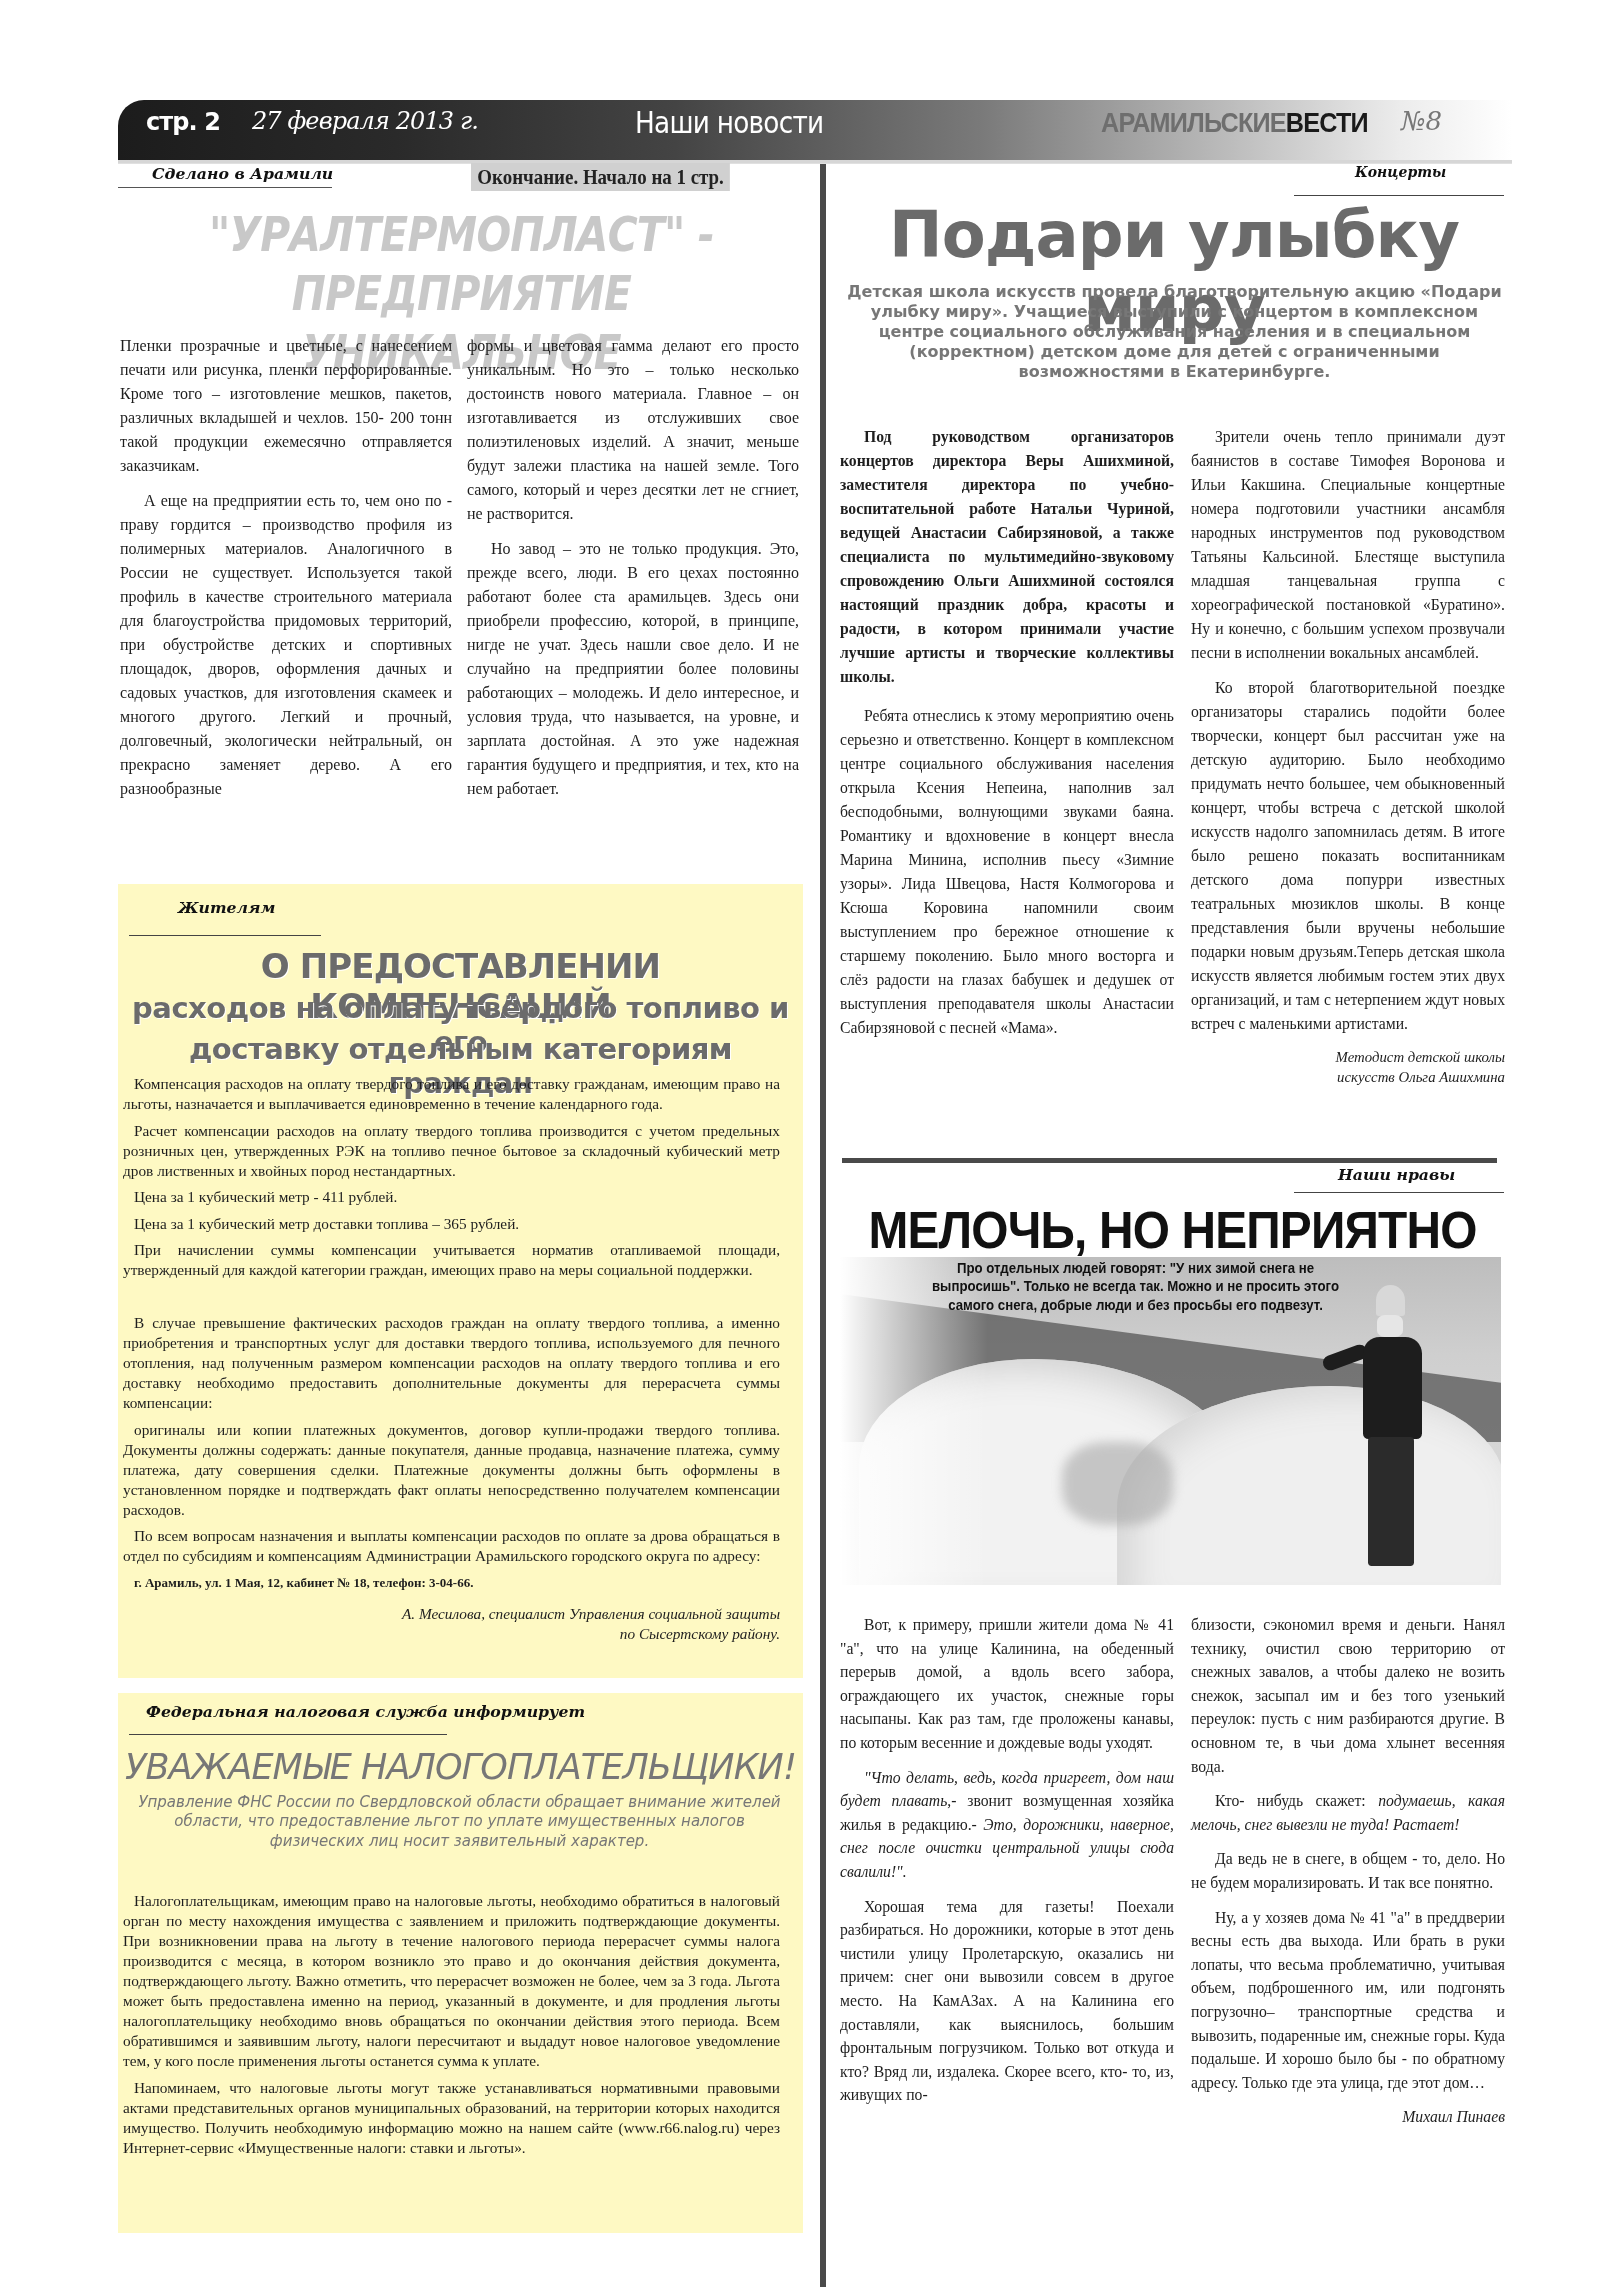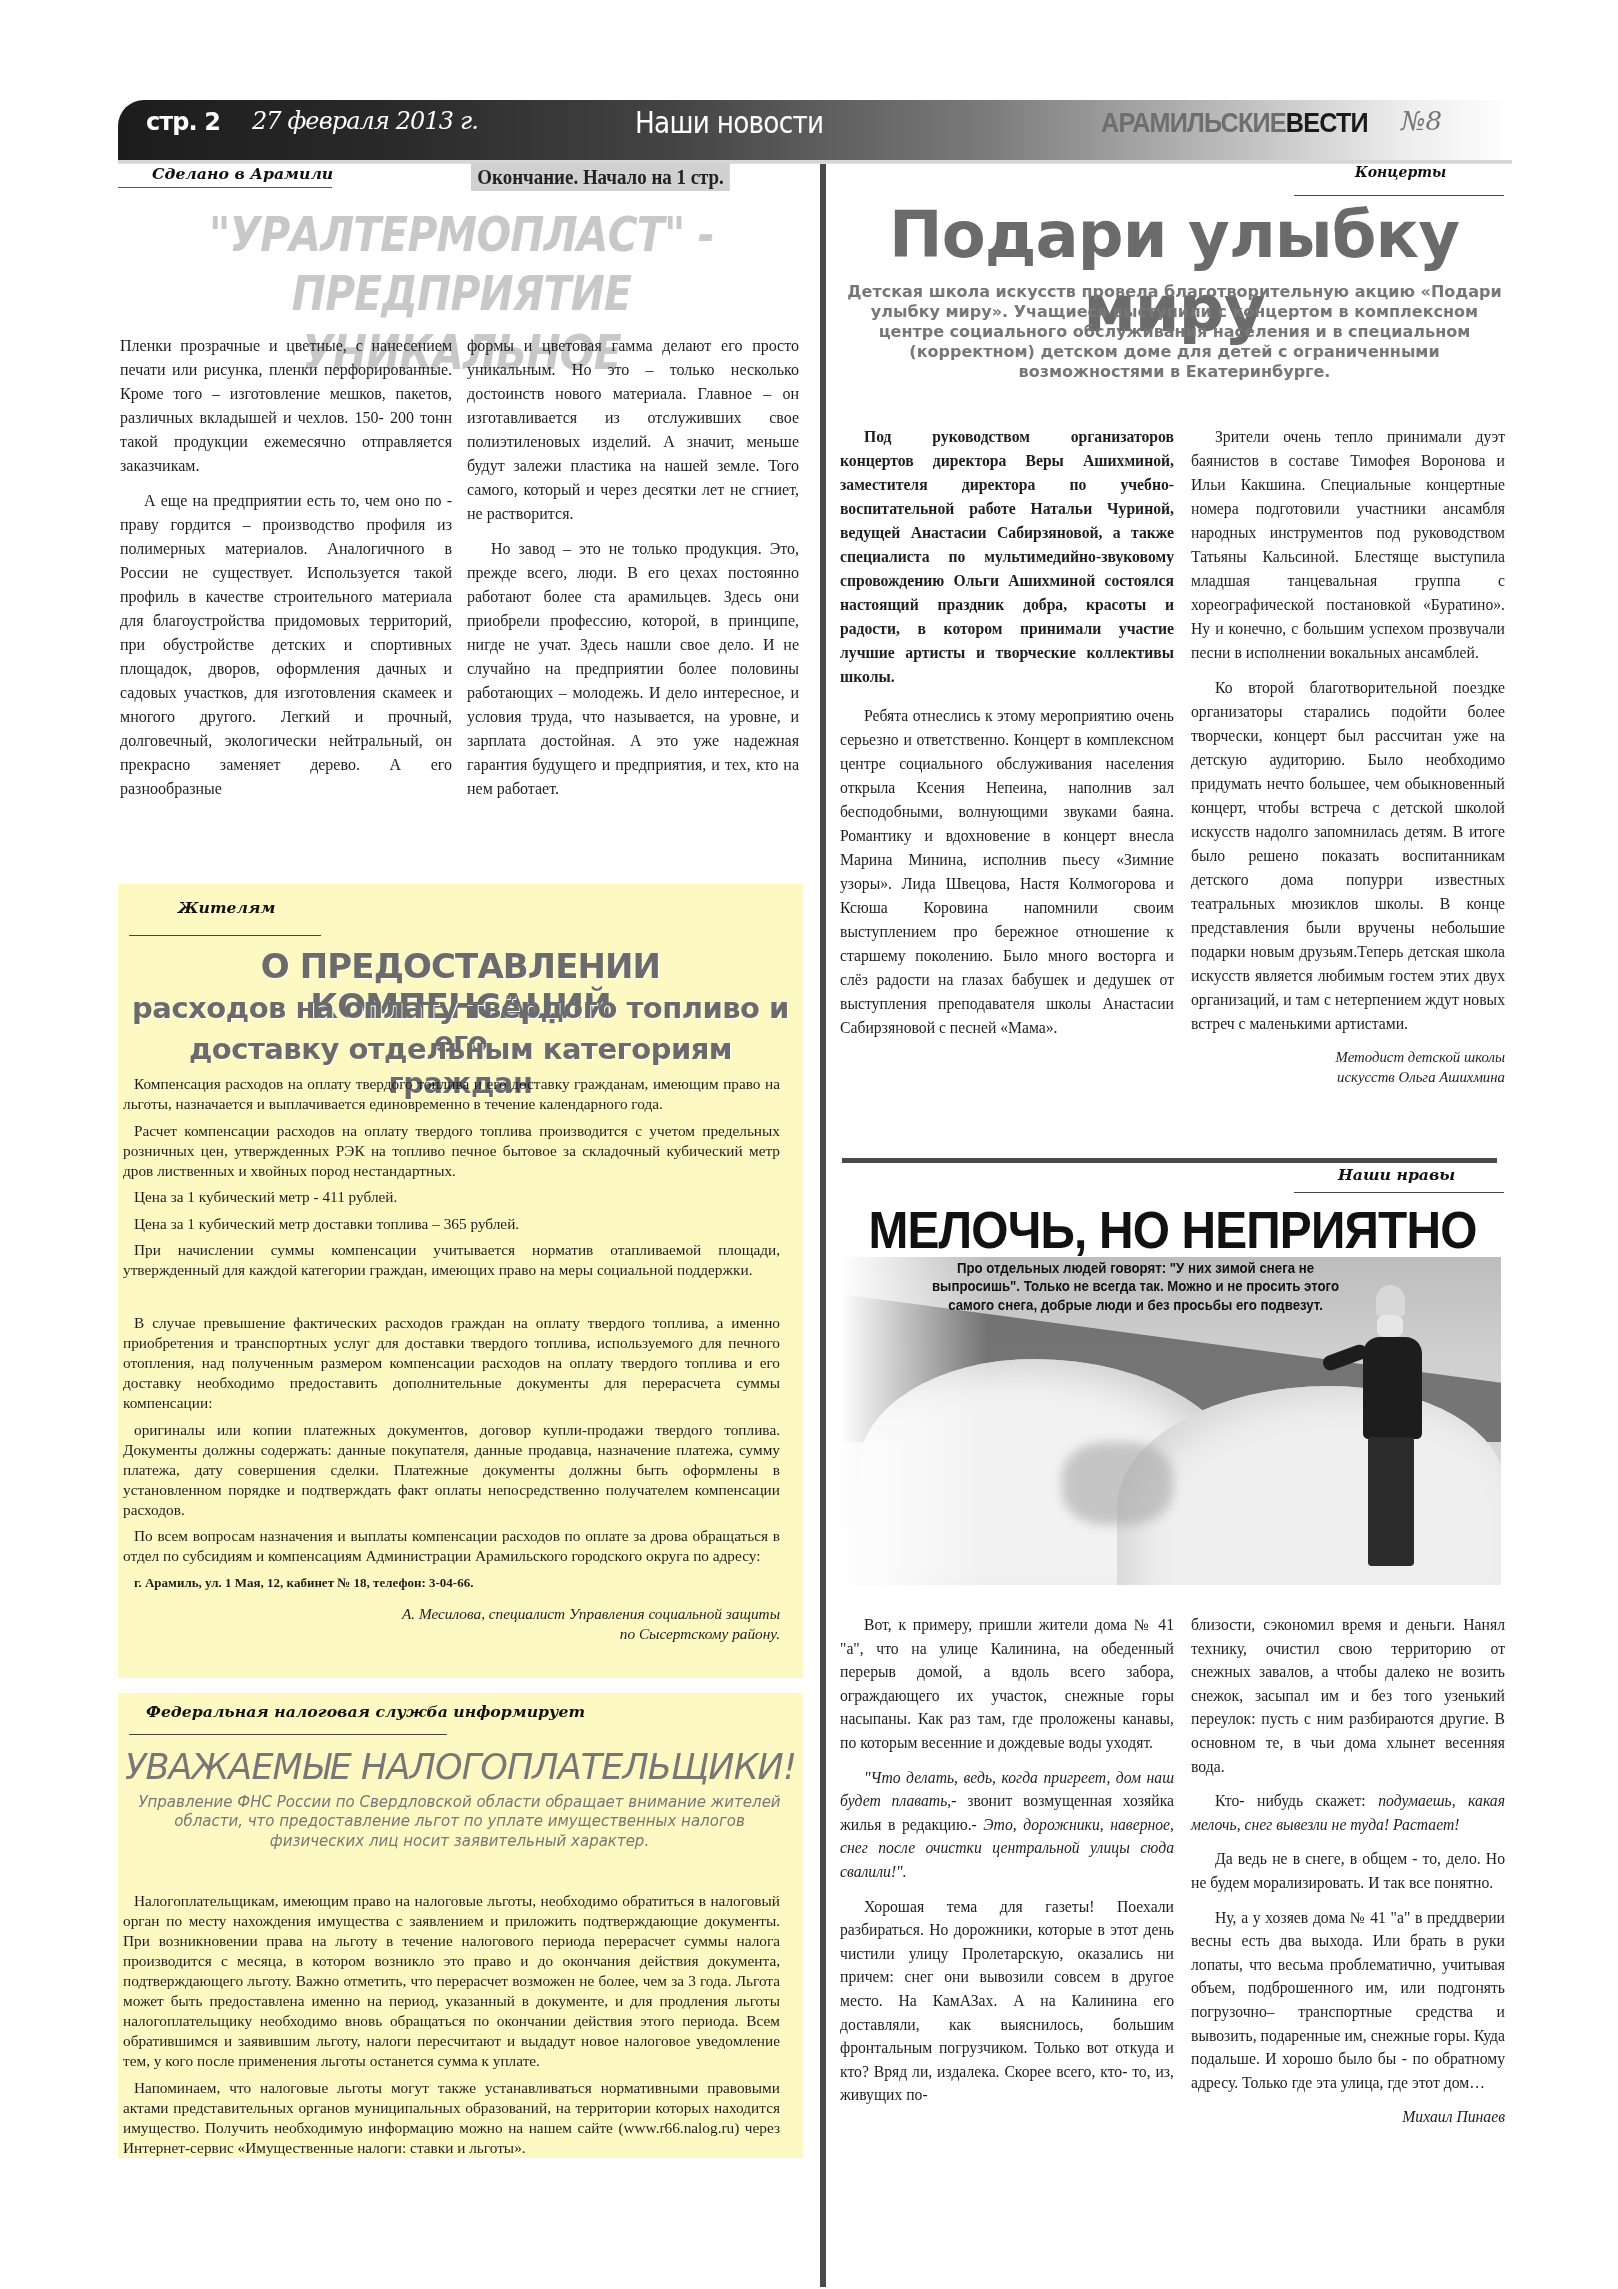--- a/index.html
+++ b/index.html
@@ -44,21 +44,21 @@
   .cont-badge { position:absolute; left:471px; top:163px; background:#d0d0d0; padding:0.9px 7.4px;
     font-family:"Liberation Serif", serif; font-size:22px; font-weight:bold; color:#222; transform:scaleX(0.86); transform-origin:left; }
   .a1-title { position:absolute; left:120px; top:205px; width:683px; text-align:center;
     font-family:"DejaVu Sans", sans-serif; font-style:italic; font-weight:bold; color:#c8c8c8;
     font-size:48px; line-height:59px; letter-spacing:-0.9px; }
   .a1-title span { display:block; transform:scaleX(0.85); }
 
   
   .greybox { position:absolute; left:118px; top:884px; width:685px; background:#fef9c3; }
   .greybox.b1 { height:794px; }
-  .greybox.b2 { top:1693px; height:465px; }
+  .greybox.b2 { top:1693px; height:540px; }
   .gb-title { position:absolute; left:0; width:685px; text-align:center;
     font-family:"DejaVu Sans", sans-serif; color:#6b6b6b; font-weight:bold; text-shadow:0.9px 0.9px 0 #fff; }
   .gb-text { position:absolute; left:5px; width:657px; font-size:15.3px; line-height:20px; text-align:justify;
     font-family:"Liberation Serif", serif; }
   .gb-text p { margin:0 0 6.5px 0; text-indent:11px; transform-origin:left; }
   .gb-text p.addr { font-weight:bold; font-size:13px; }
 
   .fns-title { position:absolute; left:0; width:685px; text-align:center; font-family:"DejaVu Sans", sans-serif;
     font-style:italic; font-weight:normal; color:#777; font-size:35px; letter-spacing:-0.9px; }
   .fns-sub { position:absolute; left:18.5px; width:646px; text-align:center; font-family:"DejaVu Sans", sans-serif;

